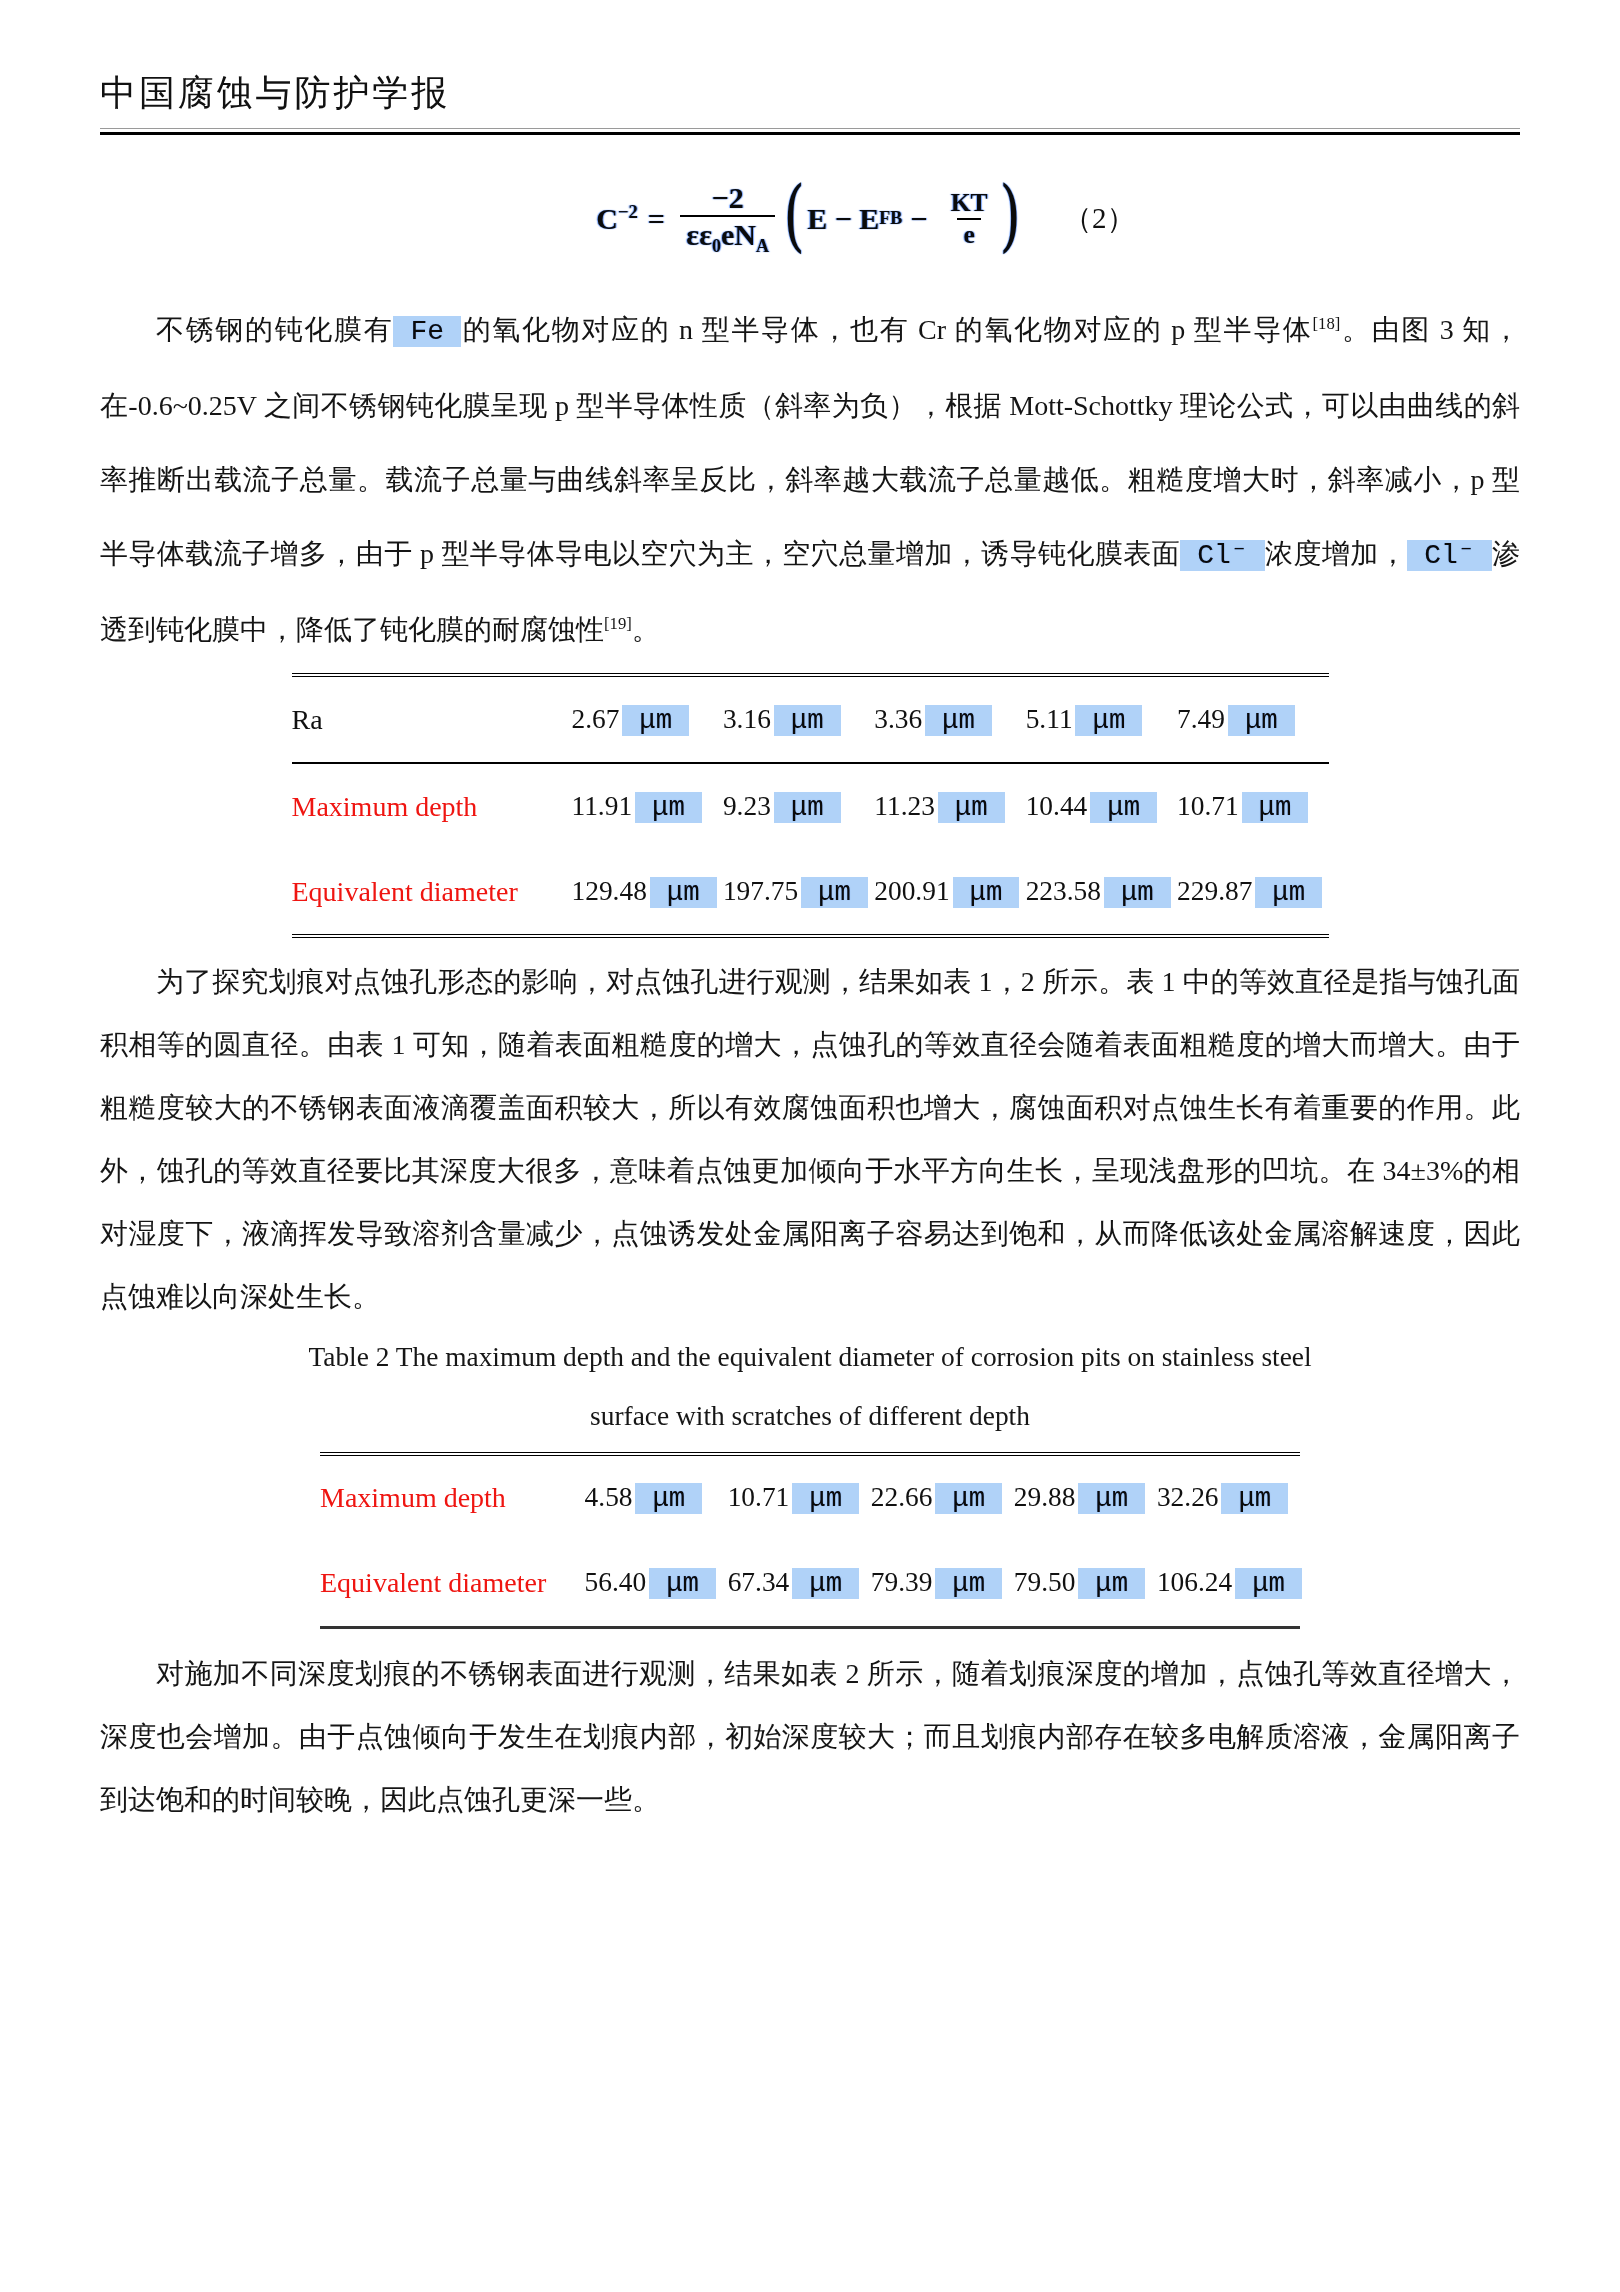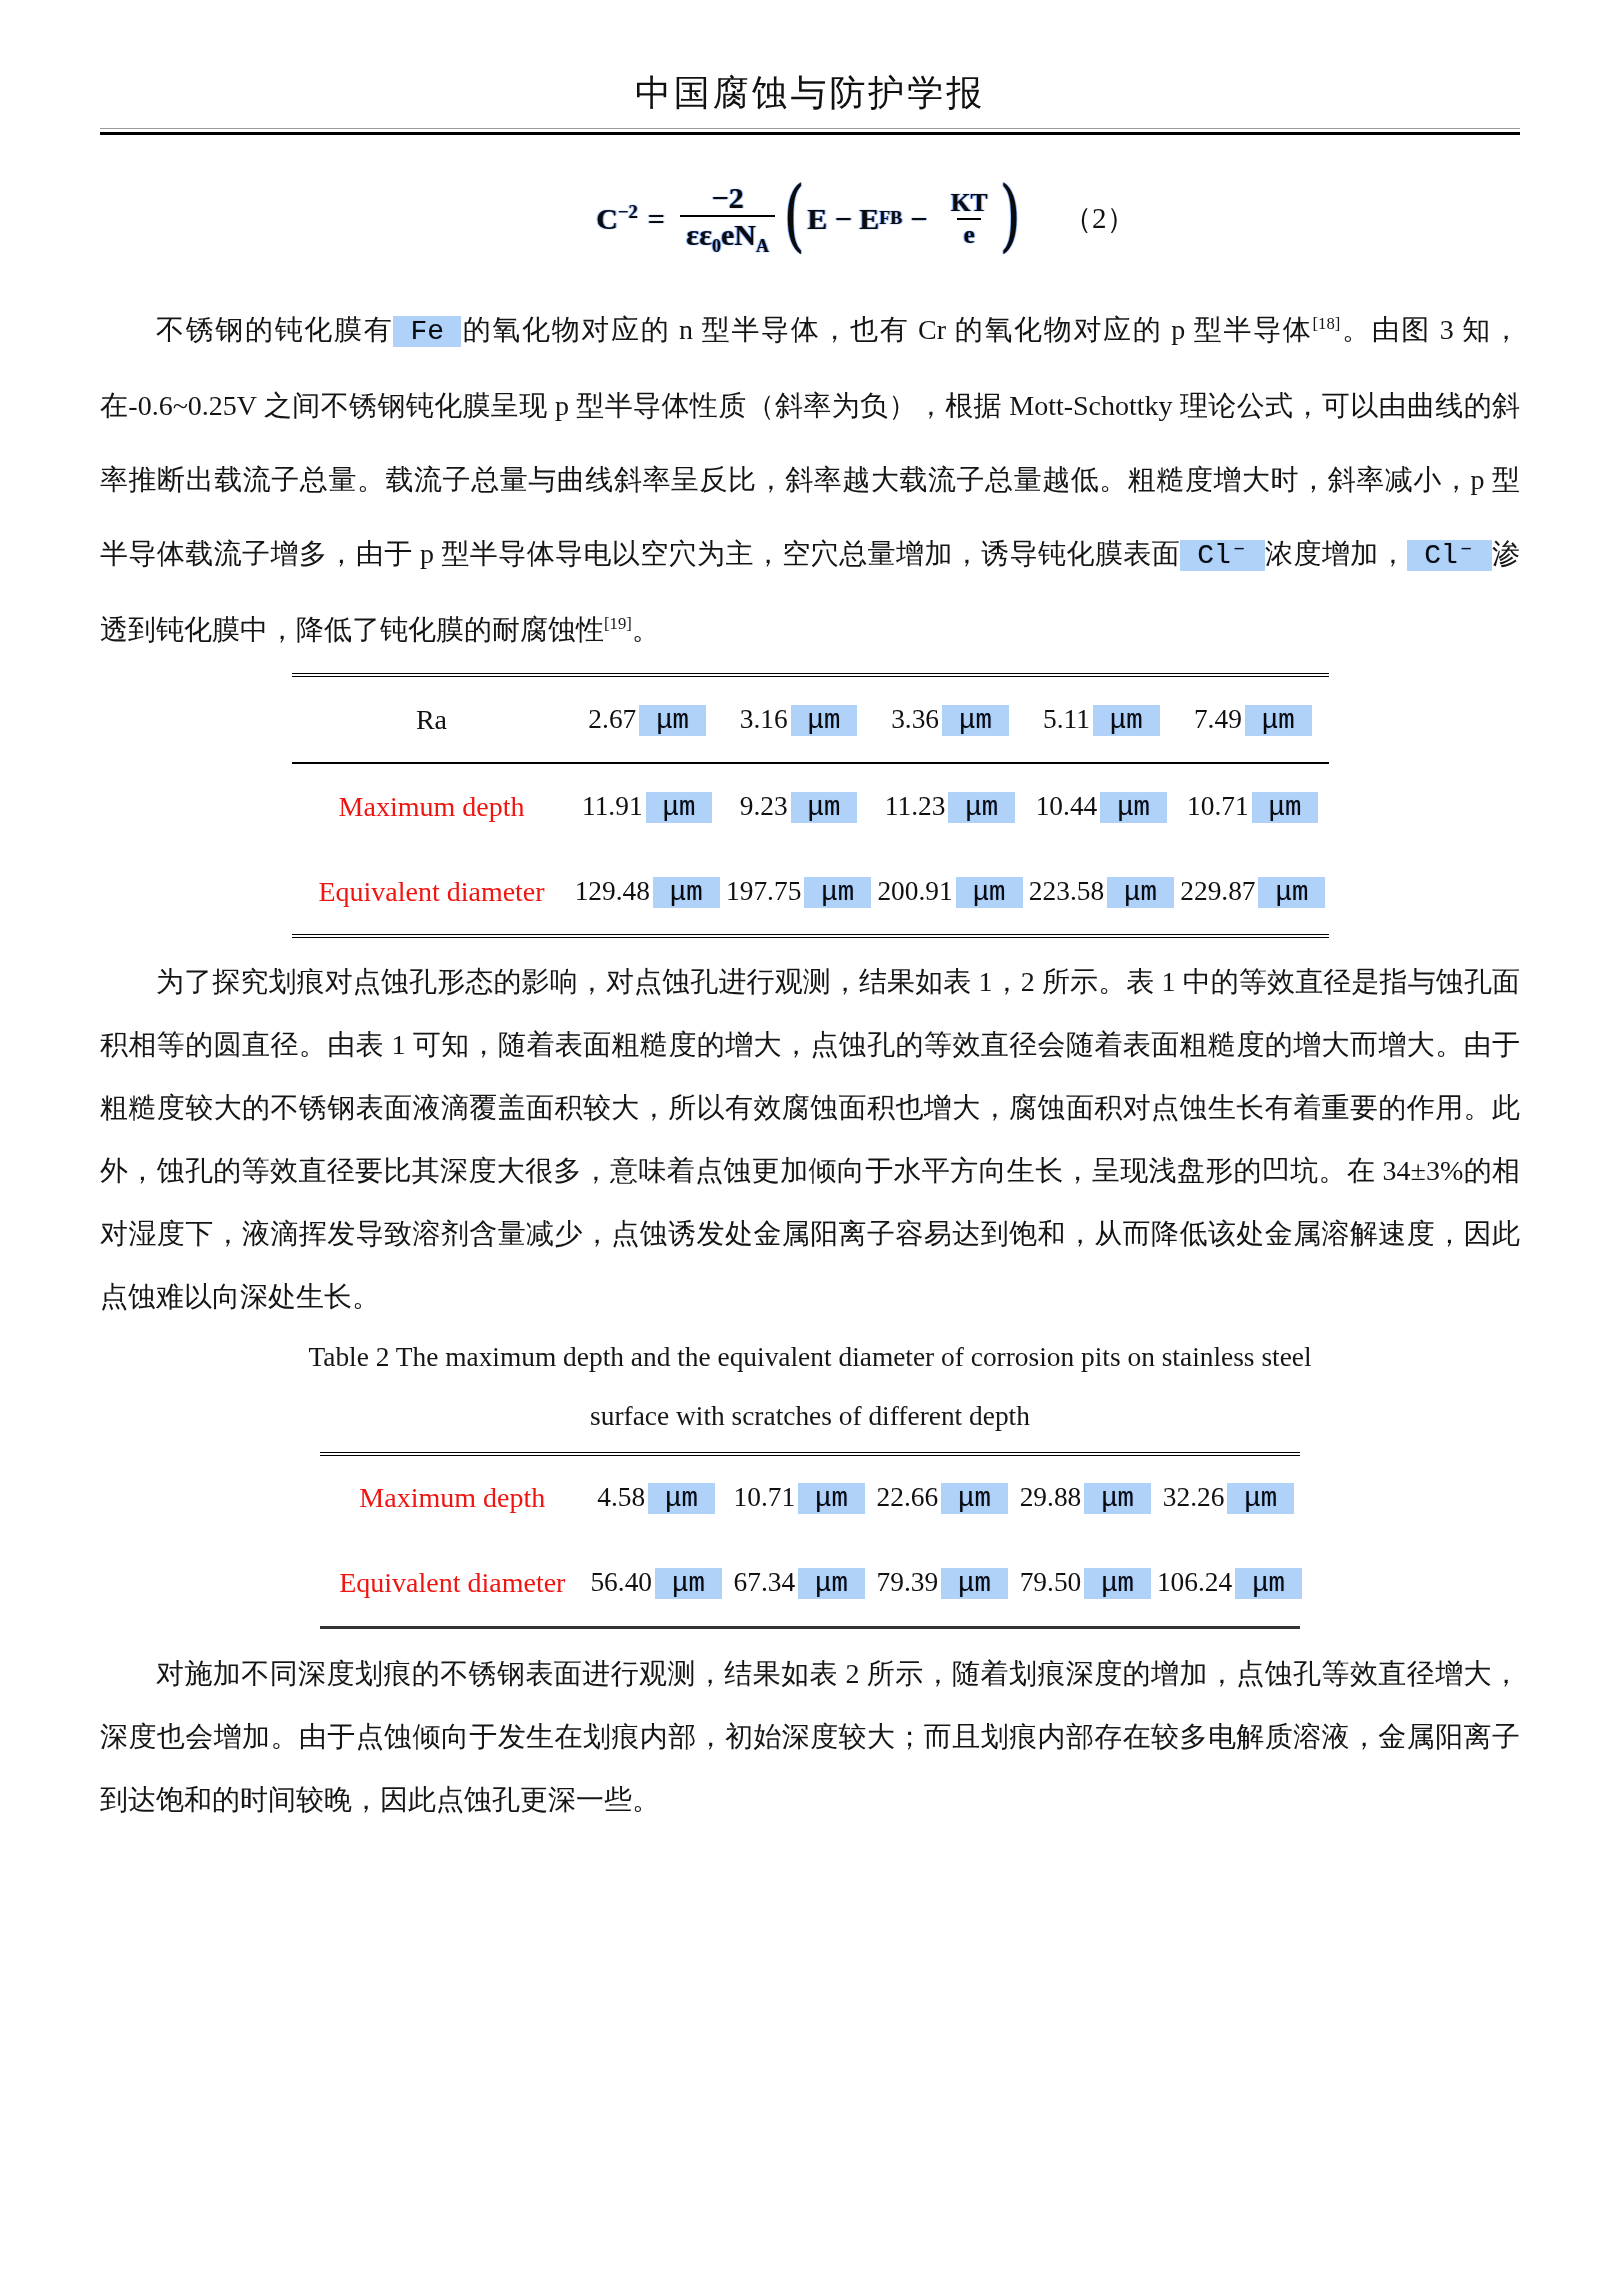--- a/index.html
+++ b/index.html
@@ -8,21 +8,21 @@
     width:1620px;height:2293px;
     box-sizing:border-box;
     padding:69px 100px 0 100px;
     background:#ffffff;
     color:#141414;
     font-family:"Liberation Serif","DejaVu Serif",serif;
     overflow:hidden;
   }
   
   .title-zh{
-    text-align:center;font-size:36px;letter-spacing:2.9px;color:#111;
+    font-size:36px;letter-spacing:2.9px;color:#111;
   }
   .title-en{
     text-align:center;font-size:24.5px;margin-top:7.8px;color:#111;
   }
   .head-rule{
     margin-top:9.8px;height:2.9px;
     border-top:1.5px solid #9a9a9a;
     border-bottom:3.4px solid #000;
   }
   
@@ -60,21 +60,21 @@
   .caption .zh{letter-spacing:1px;}
   
   table.tbl{
     border-collapse:collapse;table-layout:fixed;
     margin:5.9px auto 0 auto;
     border-top:4.9px double #000;
     font-size:27.4px;color:#111;
   }
   table.t1{width:1037px;border-bottom:4.9px double #000;}
   table.t2{width:980px;border-bottom:3.4px solid #333;}
-  .tbl td{text-align:center;vertical-align:middle;height:85px;padding:0;}
+  .tbl td{text-align:left;vertical-align:middle;height:85px;padding:0;}
   .t1 tr.sep td{border-bottom:2.5px solid #000;}
   .t2 tr.sep td{border-bottom:3.9px solid #000;}
   .tbl td.lbl{font-size:28px;}
   .tbl td.red{color:#ef1511;}
   .tbl .unit{margin-left:2.9px;}
   col.c-lbl{width:27%;}
   col.c-val{width:14.6%;}
 </style>
 </head>
 <body>

